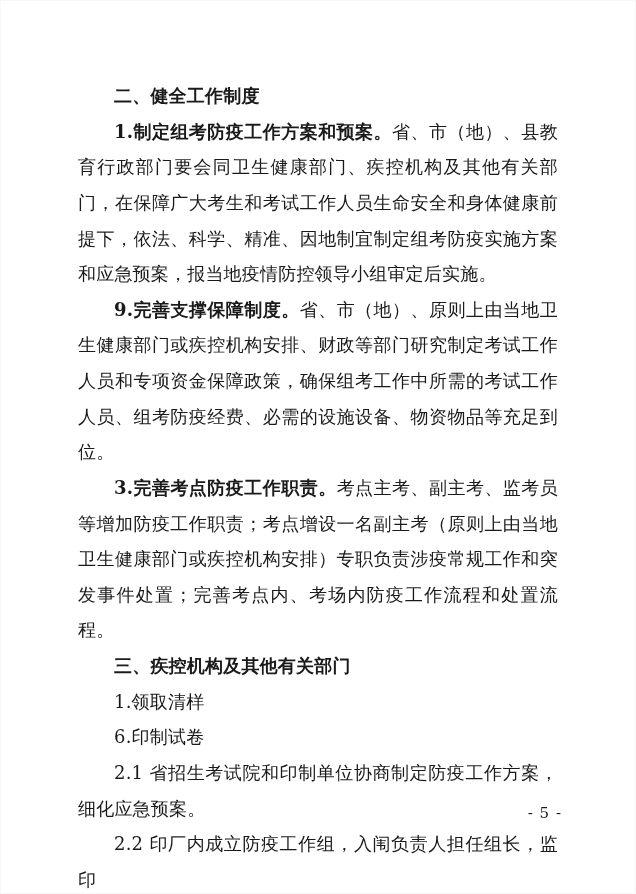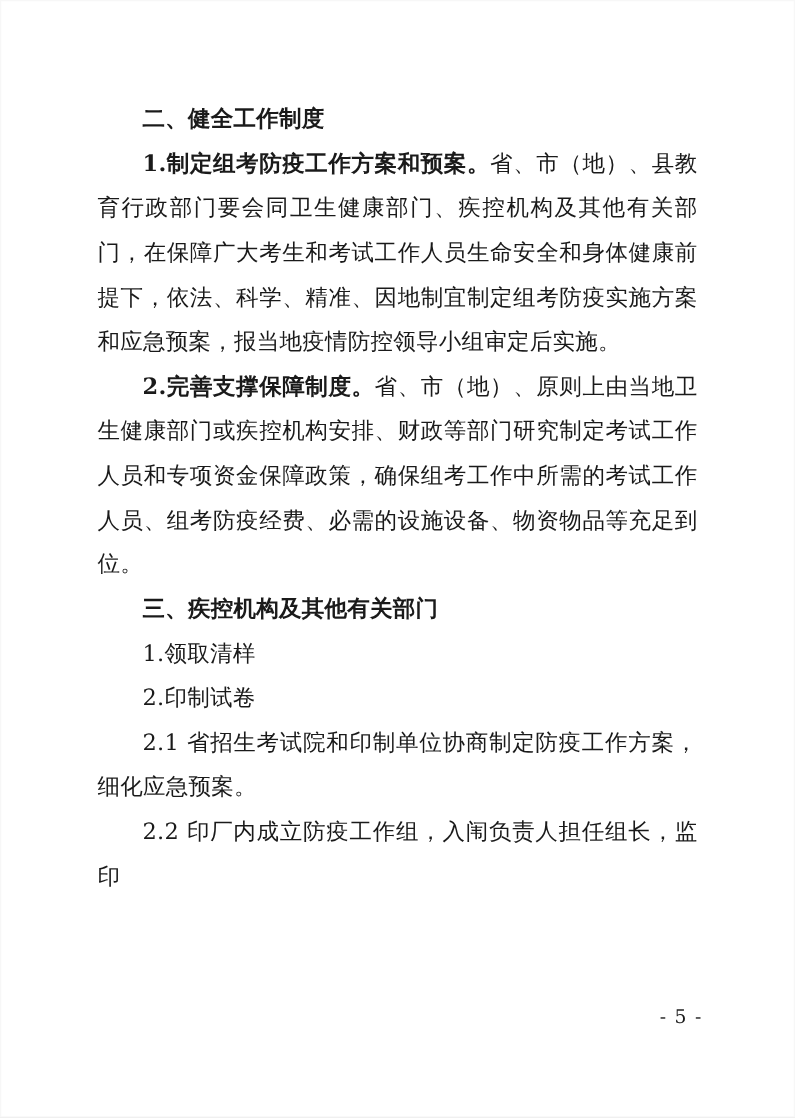--- a/index.html
+++ b/index.html
@@ -70,29 +70,30 @@
 <body>
 
 <div class="page">
   <div class="page-inner">
     <div class="doc-body">
 
       <p class="heading">二、健全工作制度</p>
 
       <p class="para"><span class="lead">1.制定组考防疫工作方案和预案。</span><span>省、市（地）、县教育行政部门要会同卫生健康部门、疾控机构及其他有关部门，在保障广大考生和考试工作人员生命安全和身体健康前提下，依法、科学、精准、因地制宜制定组考防疫实施方案和应急预案，报当地疫情防控领导小组审定后实施。</span></p>
 
-      <p class="para"><span class="lead">2.完善支撑保障制度。</span><span>省、市（地）、原则上由当地卫生健康部门或疾控机构安排、财政等部门研究制定考试工作人员和专项资金保障政策，确保组考工作中所需的考试工作人员、组考防疫经费、必需的设施设备、物资物品等充足到位。</span></p>
+      <p class="para"><span class="lead">9.完善支撑保障制度。</span><span>省、市（地）、原则上由当地卫生健康部门或疾控机构安排、财政等部门研究制定考试工作人员和专项资金保障政策，确保组考工作中所需的考试工作人员、组考防疫经费、必需的设施设备、物资物品等充足到位。</span></p>
 
+      <p class="para"><span class="lead">3.完善考点防疫工作职责。</span><span>考点主考、副主考、监考员等增加防疫工作职责；考点增设一名副主考（原则上由当地卫生健康部门或疾控机构安排）专职负责涉疫常规工作和突发事件处置；完善考点内、考场内防疫工作流程和处置流程。</span></p>
 
       <p class="heading">三、疾控机构及其他有关部门</p>
 
       <p class="subheading">1.领取清样</p>
 
 
-      <p class="subheading">2.印制试卷</p>
+      <p class="subheading">6.印制试卷</p>
 
       <p class="para">2.1 省招生考试院和印制单位协商制定防疫工作方案，细化应急预案。</p>
 
       <p class="para">2.2 印厂内成立防疫工作组，入闱负责人担任组长，监印</p>
 
     </div>
   </div>
 
   <div class="page-number">- 5 -</div>
   <div class="shadow-edge"></div>

